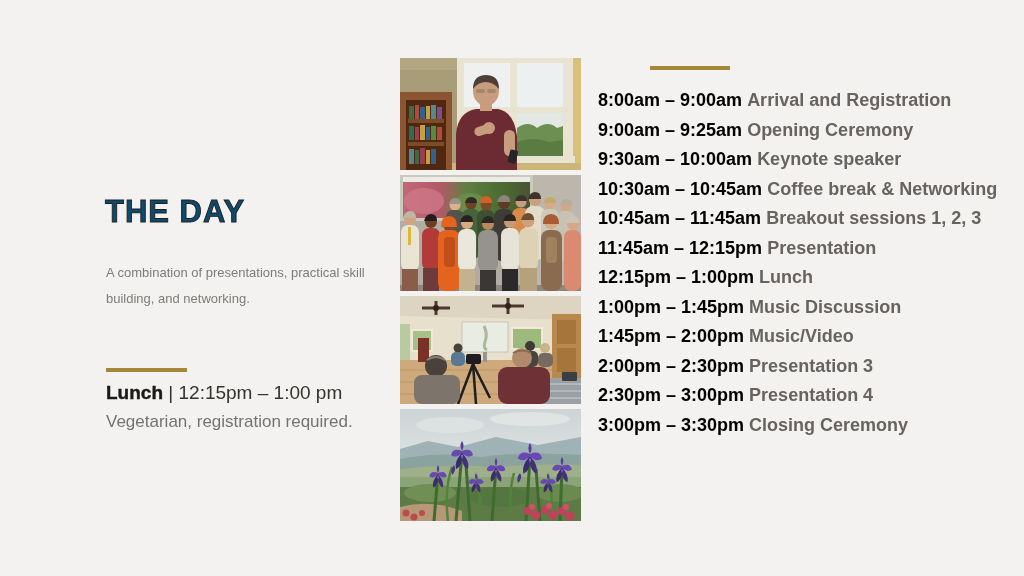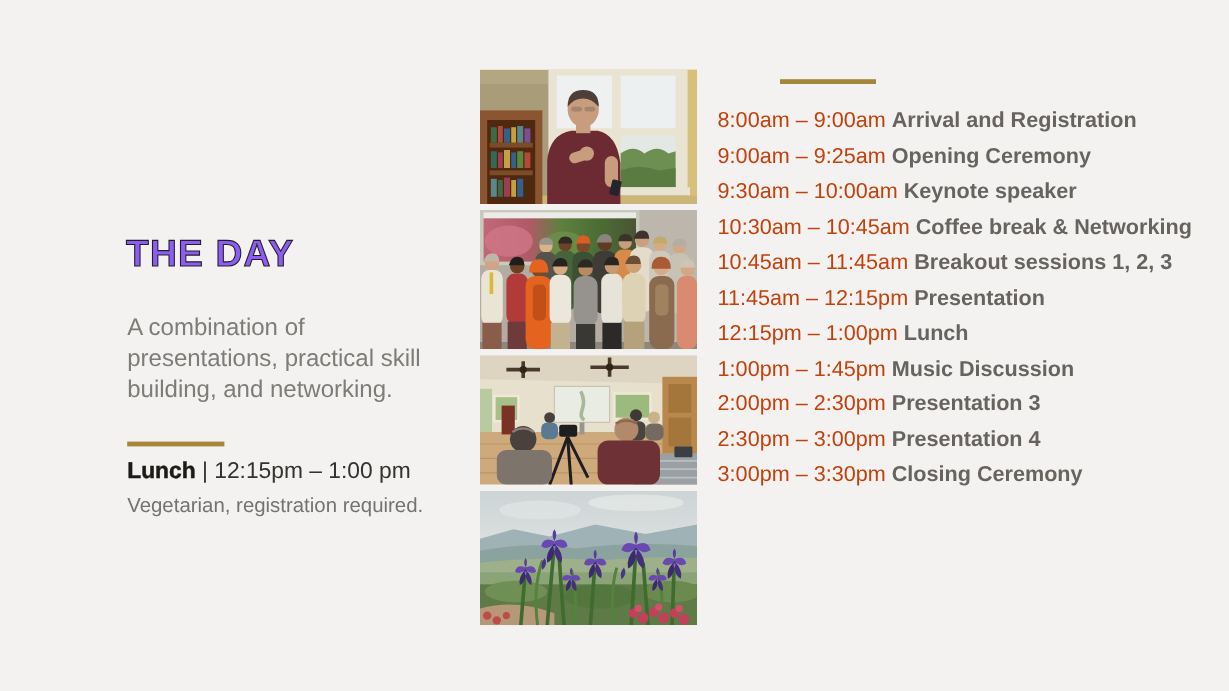--- a/index.html
+++ b/index.html
@@ -10,25 +10,25 @@
     font-family:"Liberation Sans", sans-serif;
     overflow:hidden;
   }
   .gold-line { position:absolute; background:#a5873a; height:4px; }
   #divider-left  { left:106px; top:368px; width:81px; }
   #divider-right { left:650px; top:66px;  width:80px; }
 
   .title {
     position:absolute; left:105px; top:194px;
     font-size:31px; font-weight:bold; letter-spacing:1px;
-    color:#8b5cf6; -webkit-text-stroke:0.9px #211f1c;
+    color:#0c4a6e; -webkit-text-stroke:0.9px #211f1c;
   }
   .desc {
     position:absolute; left:106px; top:260px; width:268px;
-    font-size:20px; line-height:26px; color:#7e7c79;
+    font-size:13px; line-height:26px; color:#7e7c79;
   }
   .lunch {
     position:absolute; left:106px; top:382px;
     font-size:19px; color:#35332f; white-space:nowrap;
   }
   .lunch .lunch-label {
     color:#1d1b18; font-weight:bold; -webkit-text-stroke:0.4px #1d1b18;
   }
   .veg {
     position:absolute; left:106px; top:412px;
@@ -42,21 +42,21 @@
   .photo { width:181px; overflow:hidden; }
   .photo svg { display:block; width:100%; height:100%; }
   .p1 { height:112px; } .p2 { height:116px; } .p3 { height:108px; } .p4 { height:112px; }
 
   .schedule {
     position:absolute; left:598px; top:86px; list-style:none;
   }
   .schedule li {
     height:29.5px; line-height:29.5px; font-size:18px; white-space:nowrap;
   }
-  .time  { color:#c2410c; }
+  .time  { color:#000000;font-weight:bold; }
   .event { color:#676460; font-weight:bold;text-align:right; }
 </style>
 </head>
 <body>
 
 <div class="slide">
 
   <h1 class="title">THE DAY</h1>
   <p class="desc">A combination of presentations, practical skill building, and networking.</p>
   <div class="gold-line" id="divider-left"></div>
@@ -373,18 +373,19 @@
   <div class="gold-line" id="divider-right"></div>
   <ul class="schedule">
     <li><span class="time">8:00am – 9:00am</span> <span class="event">Arrival and Registration</span></li>
     <li><span class="time">9:00am – 9:25am</span> <span class="event">Opening Ceremony</span></li>
     <li><span class="time">9:30am – 10:00am</span> <span class="event">Keynote speaker</span></li>
     <li><span class="time">10:30am – 10:45am</span> <span class="event">Coffee break &amp; Networking</span></li>
     <li><span class="time">10:45am – 11:45am</span> <span class="event">Breakout sessions 1, 2, 3</span></li>
     <li><span class="time">11:45am – 12:15pm</span> <span class="event">Presentation</span></li>
     <li><span class="time">12:15pm – 1:00pm</span> <span class="event">Lunch</span></li>
     <li><span class="time">1:00pm – 1:45pm</span> <span class="event">Music Discussion</span></li>
+    <li><span class="time">1:45pm – 2:00pm</span> <span class="event">Music/Video</span></li>
     <li><span class="time">2:00pm – 2:30pm</span> <span class="event">Presentation 3</span></li>
     <li><span class="time">2:30pm – 3:00pm</span> <span class="event">Presentation 4</span></li>
     <li><span class="time">3:00pm – 3:30pm</span> <span class="event">Closing Ceremony</span></li>
   </ul>
 
 </div>
 
 </body></html>

